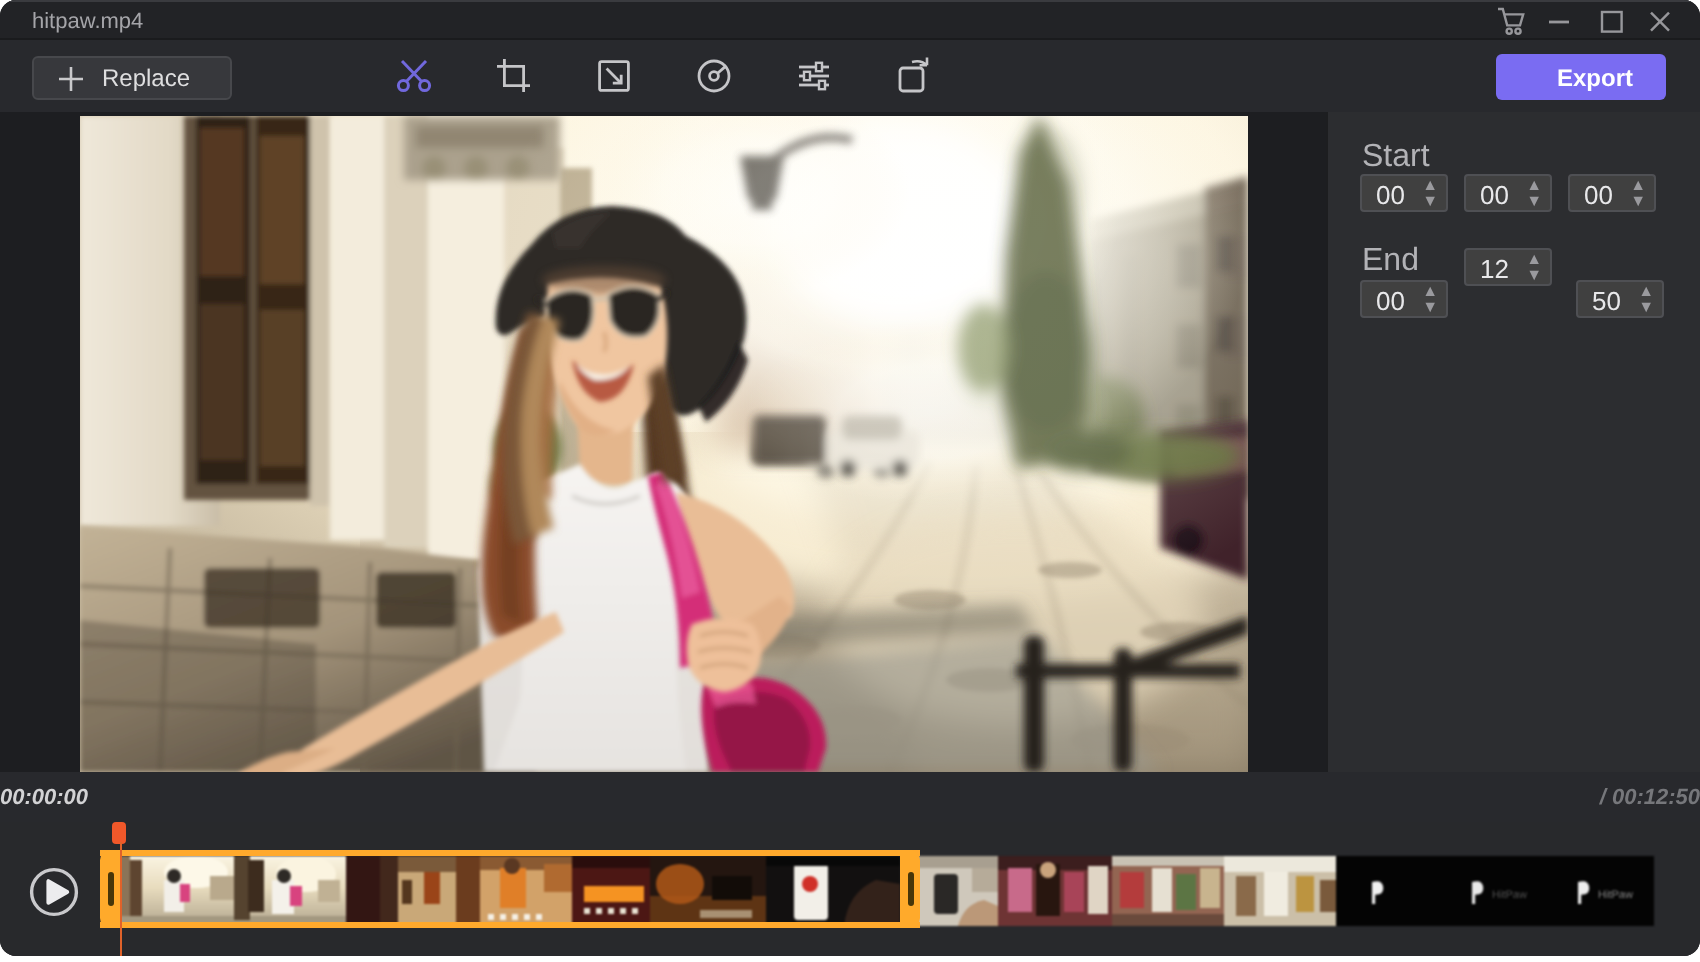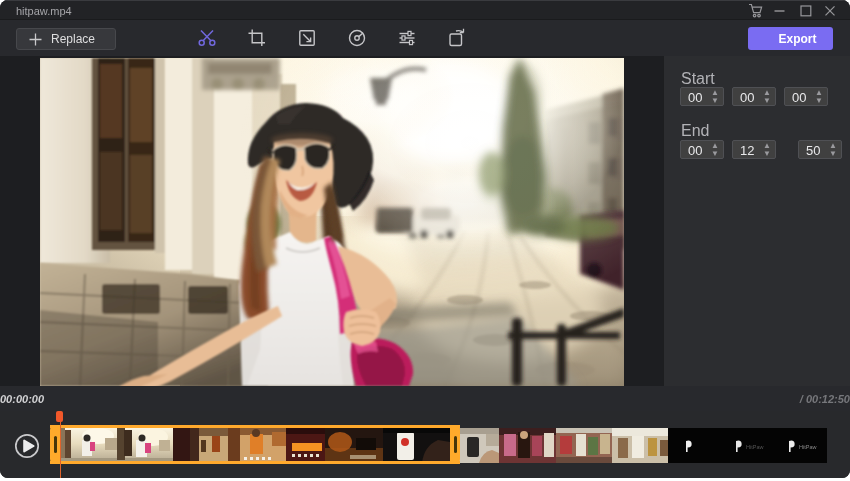--- a/index.html
+++ b/index.html
@@ -447,25 +447,25 @@
         </div>
       <div class="tbox" style="left:120px; top:31px">
           <span class="v">00</span>
           <span class="sp">▲<br>▼</span>
         </div>
       <div class="lab" style="top:66px">End</div>
       <div class="tbox" style="left:16px; top:84px">
           <span class="v">00</span>
           <span class="sp">▲<br>▼</span>
         </div>
-      <div class="tbox" style="left:68px; top:84px">
+      <div class="tbox" style="left:68px; top:68px">
           <span class="v">12</span>
           <span class="sp">▲<br>▼</span>
         </div>
-      <div class="tbox" style="left:134px; top:84px">
+      <div class="tbox" style="left:124px; top:84px">
           <span class="v">50</span>
           <span class="sp">▲<br>▼</span>
         </div>
     </div>
   </div>
 
   <div id="tsbar">
       <span class="cur">00:00:00&nbsp;</span>
       <span class="tot">/ 00:12:50</span>
     </div>

